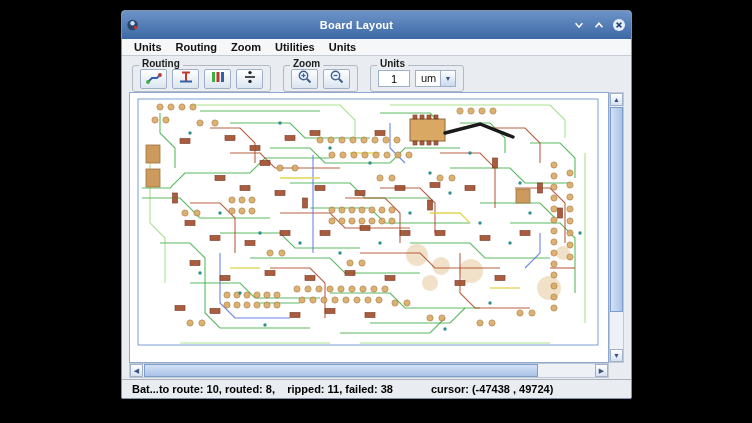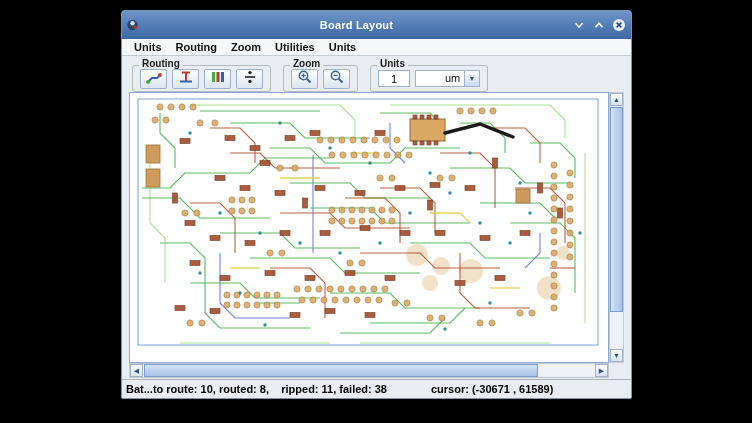--- a/index.html
+++ b/index.html
@@ -27,21 +27,21 @@
   .toolbar { height:42px; display:flex; gap:12px; padding:9px 10px 2px; align-items:flex-start; }
   .group { position:relative; border:1px solid #b3b9c2; border-radius:3px; height:27px;
            display:flex; align-items:center; padding:2px 7px; gap:5px; background:#e9ecf0; }
   .group-label { position:absolute; top:-8px; left:6px; background:#e9ecf0; padding:0 3px;
                  font-size:10px; font-weight:bold; color:#1c1c1c; line-height:11px; }
   .tbtn { width:27px; height:20px; background:linear-gradient(#feffff,#dbe5f1);
           border:1px solid #9fb0c8; border-radius:2px; display:flex; align-items:center;
           justify-content:center; }
   .units-input { width:32px; height:17px; font-size:11px; text-align:center;
                  border:1px solid #9fb0c8; font-family:"Liberation Sans", sans-serif; }
-  .combo { display:flex; align-items:stretch; border:1px solid #9fb0c8; background:#fff; height:17px;padding-left:24px; }
+  .combo { display:flex; align-items:stretch; border:1px solid #9fb0c8; background:#fff; height:17px; }
   .combo-value { font-size:11px; padding:1px 3px 0 5px; width:24px; color:#111; }
   .combo-btn { width:15px; background:linear-gradient(#feffff,#c9d9ef);
                border-left:1px solid #9fb0c8; display:flex; align-items:center; justify-content:center;
                font-size:7px; color:#39547e; }
 
   
   .canvas-panel { position:absolute; left:7px; right:7px; top:81px; bottom:20px; }
   .viewport { position:absolute; left:0; top:0; right:15px; bottom:15px; background:#fff;
               border:1px solid #8fa8cf; overflow:hidden; }
   .vscroll { position:absolute; right:0; top:0; width:15px; bottom:15px;
@@ -53,21 +53,21 @@
             font-size:7px; color:#39547e; }
   .vthumb { position:absolute; left:0px; right:0px; top:14px; bottom:50px;
             background:linear-gradient(90deg,#d3e2f6,#a9c3e7); border:1px solid #7d9cc9; }
   .hthumb { position:absolute; top:0px; bottom:0px; left:14px; right:70px;
             background:linear-gradient(#d3e2f6,#a9c3e7); border:1px solid #7d9cc9; }
 
   
   .statusbar { position:absolute; left:0; right:0; bottom:0; height:19px; background:#e9ecf0;
                border-top:1px solid #aab2bd; font-size:11px; font-weight:bold; color:#000;
                display:flex; align-items:center; white-space:pre; }
-  .status-left { margin-left:4px; }
+  .status-left { margin-left:10px; }
   .status-cursor { position:absolute; left:309px; }
 
   
   .t-green  { stroke:#3fae46; fill:none; stroke-width:1.1; opacity:.85; }
   .t-lime   { stroke:#93d974; fill:none; stroke-width:1.1; opacity:.8; }
   .t-red    { stroke:#b0502f; fill:none; stroke-width:1.1; opacity:.9; }
   .t-blue   { stroke:#5b79e0; fill:none; stroke-width:1.1; opacity:.9; }
   .t-yel    { stroke:#ddd23f; fill:none; stroke-width:1.3; opacity:.9; }
   .pad-s    { fill:#d9a963; stroke:#ad8046; stroke-width:.8; opacity:.9; }
   .smd-s    { fill:#a34f2e; stroke:#7a3820; stroke-width:.7; opacity:.92; }
@@ -512,16 +512,16 @@
 
     <div class="hscroll">
       <span class="sarrow" style="left:0; top:0;">◀</span>
       <span class="hthumb"></span>
       <span class="sarrow" style="right:0; top:0;">▶</span>
     </div>
   </div>
 
   <div class="statusbar">
     <span class="status-left">Bat...to route: 10, routed: 8,    ripped: 11, failed: 38</span>
-    <span class="status-cursor">cursor: (-30671 , 61589)</span>
+    <span class="status-cursor">cursor: (-47438 , 49724)</span>
   </div>
 
 </div>
 
 </body></html>

